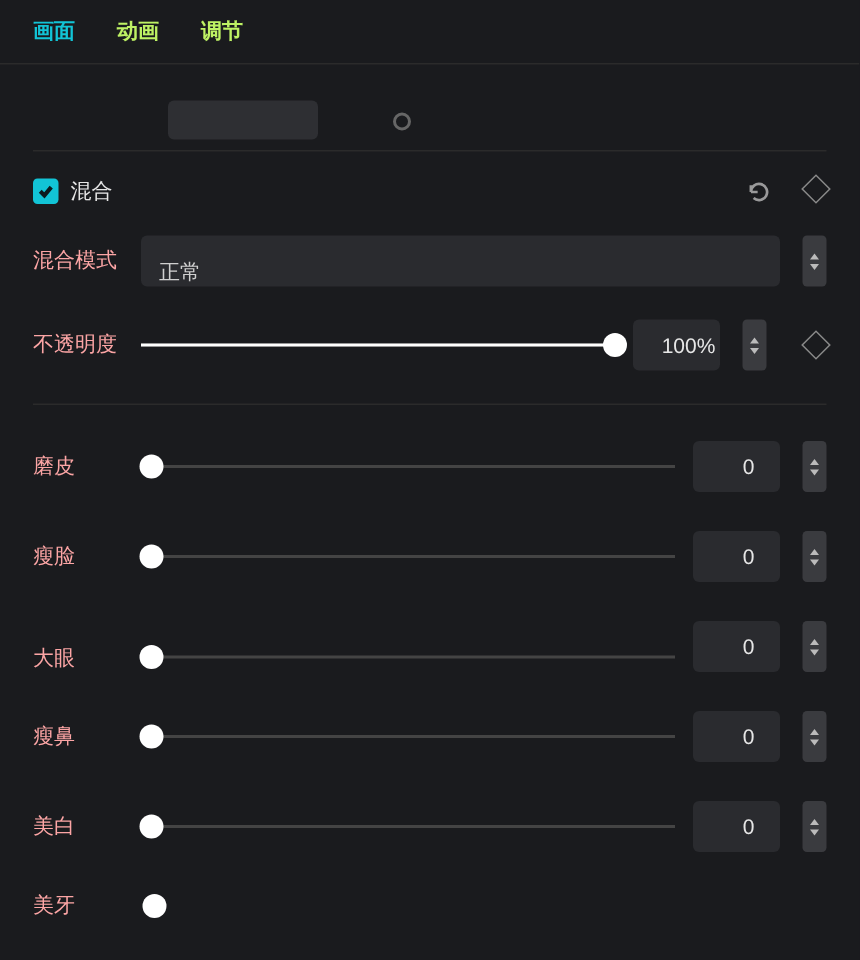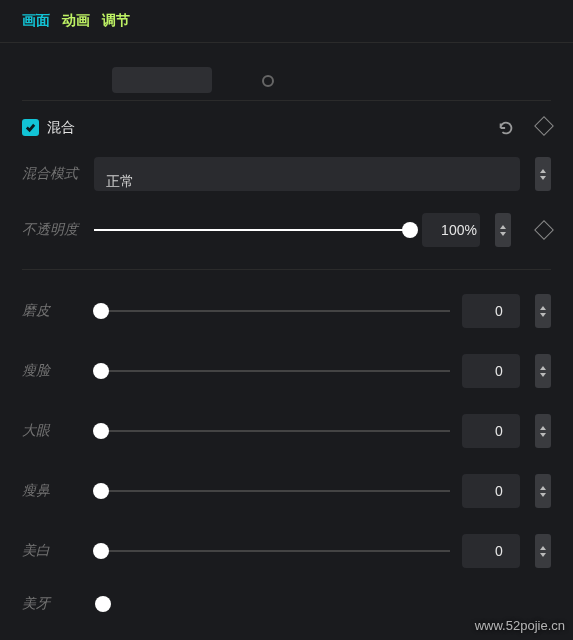--- a/index.html
+++ b/index.html
@@ -1,32 +1,32 @@
 <!DOCTYPE html>
 <html><head>
 <meta charset="utf-8">
 <style>
   * { margin: 0; padding: 0; box-sizing: border-box; font-family: "Microsoft YaHei", sans-serif; }
   body { background: #1a1b1e; color: #cfcfcf; width: 573px; height: 640px; overflow: hidden; font-size: 14px; }
-  .tabs { display: flex; gap: 12px; padding: 12px 22px; border-bottom: 1px solid #2b2b2b; }
+  .tabs { display: flex; gap: 28px; padding: 12px 22px; border-bottom: 1px solid #2b2b2b; }
   .tab { color: #bef264; cursor: pointer; font-weight: bold; }
   .tab.active { color: #12c4d6; font-weight: 600; }
   .panel { padding: 8px 22px 0 22px; }
   .gap-top { height: 50px; border-bottom: 1px solid #2b2b2b; margin-bottom: 18px; position: relative; }
   .gap-top .dot { position: absolute; left: 240px; top: 24px; width: 12px; height: 12px; border-radius: 50%; border: 2px solid #666; }
   .gap-top .pill { position: absolute; left: 90px; top: 16px; width: 100px; height: 26px; background: #2e2f33; border-radius: 4px; }
   .section-header { display: flex; gap: 8px; margin-bottom: 20px; }
   .chk { width: 17px; height: 17px; background: #12c4d6; border-radius: 3px; display: flex; align-items: center; justify-content: center; }
   .chk svg { width: 11px; height: 11px; stroke: #0c1b1e; stroke-width: 3; fill: none; }
   .section-title { color: #e6e6e6; flex: 1; }
   .reset-btn { width: 18px; height: 18px; opacity: 0.7; cursor: pointer; }
   .reset-btn svg { width: 18px; height: 18px; stroke: #cfcfcf; fill: none; stroke-width: 2; }
   .kf { width: 14px; height: 14px; border: 1.5px solid #888; transform: rotate(45deg); margin-left: 14px; cursor: pointer; }
   .row { display: flex; align-items: center; gap: 12px; margin-bottom: 22px; }
-  .label { width: 60px; color: #737373; font-style: italic; }
+  .label { width: 60px; color: #fca5a5; }
   .select { flex: 1; height: 34px; background: #2a2b2f; border-radius: 4px; display: flex; align-items: flex-end; padding: 0 12px; position: relative; cursor: pointer; }
   .stepper { width: 16px; height: 34px; background: #3a3b3f; border-radius: 3px; display: flex; flex-direction: column; align-items: center; justify-content: center; gap: 3px; margin-left: 3px; }
   .stepper .up, .stepper .dn { width: 0; height: 0; border-left: 3.5px solid transparent; border-right: 3.5px solid transparent; cursor: pointer; }
   .stepper .up { border-bottom: 4px solid #bbb; }
   .stepper .dn { border-top: 4px solid #bbb; }
   .slider-wrap { flex: 1; height: 20px; display: flex; align-items: center; position: relative; }
   .track { width: 100%; height: 2px; background: #444; position: relative; }
   .track-fill { height: 2px; background: #fff; position: absolute; left: 0; top: 0; }
   .thumb { width: 16px; height: 16px; background: #fff; border-radius: 50%; position: absolute; top: 50%; transform: translate(-50%, -50%); cursor: pointer; }
   .valbox { width: 58px; height: 34px; background: #2a2b2f; border-radius: 4px; display: flex; align-items: center; justify-content: center; color: #e6e6e6; padding-left: 16px; }
@@ -118,21 +118,21 @@
             <div class="track-fill" style="width:0%"></div>
           </div>
       <div class="thumb" style="left:2%"></div>
     </div>
     <div class="valbox">0</div>
       <div class="stepper">
         <div class="up"></div>
         <div class="dn"></div>
       </div>
       </div>
-      <div class="row" style="margin-bottom: 26px;">
+      <div class="row" style="margin-bottom: 26px; align-items: flex-end;">
     <div class="label">大眼</div>
     <div class="slider-wrap">
       <div class="track">
             <div class="track-fill" style="width:0%"></div>
           </div>
       <div class="thumb" style="left:2%"></div>
     </div>
     <div class="valbox">0</div>
       <div class="stepper">
         <div class="up"></div>
@@ -172,14 +172,13 @@
     <div class="slider-wrap">
 
       <div class="thumb" style="left:2%"></div>
     </div>
     </div>
     </div>
 
 </div>
 
 <div class="watermark">
-  <div class="wm2">www.52pojie.cn</div>
 </div>
 
 </body></html>

